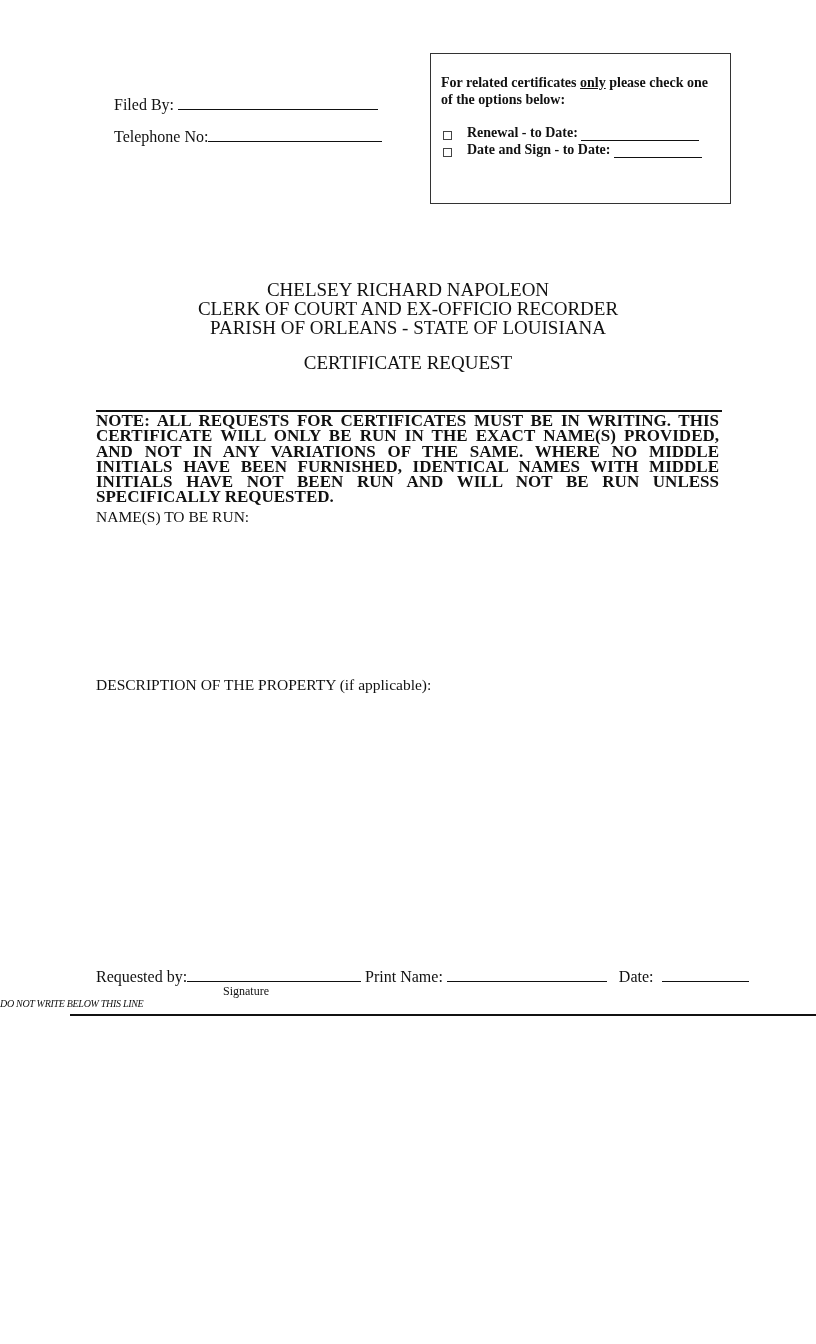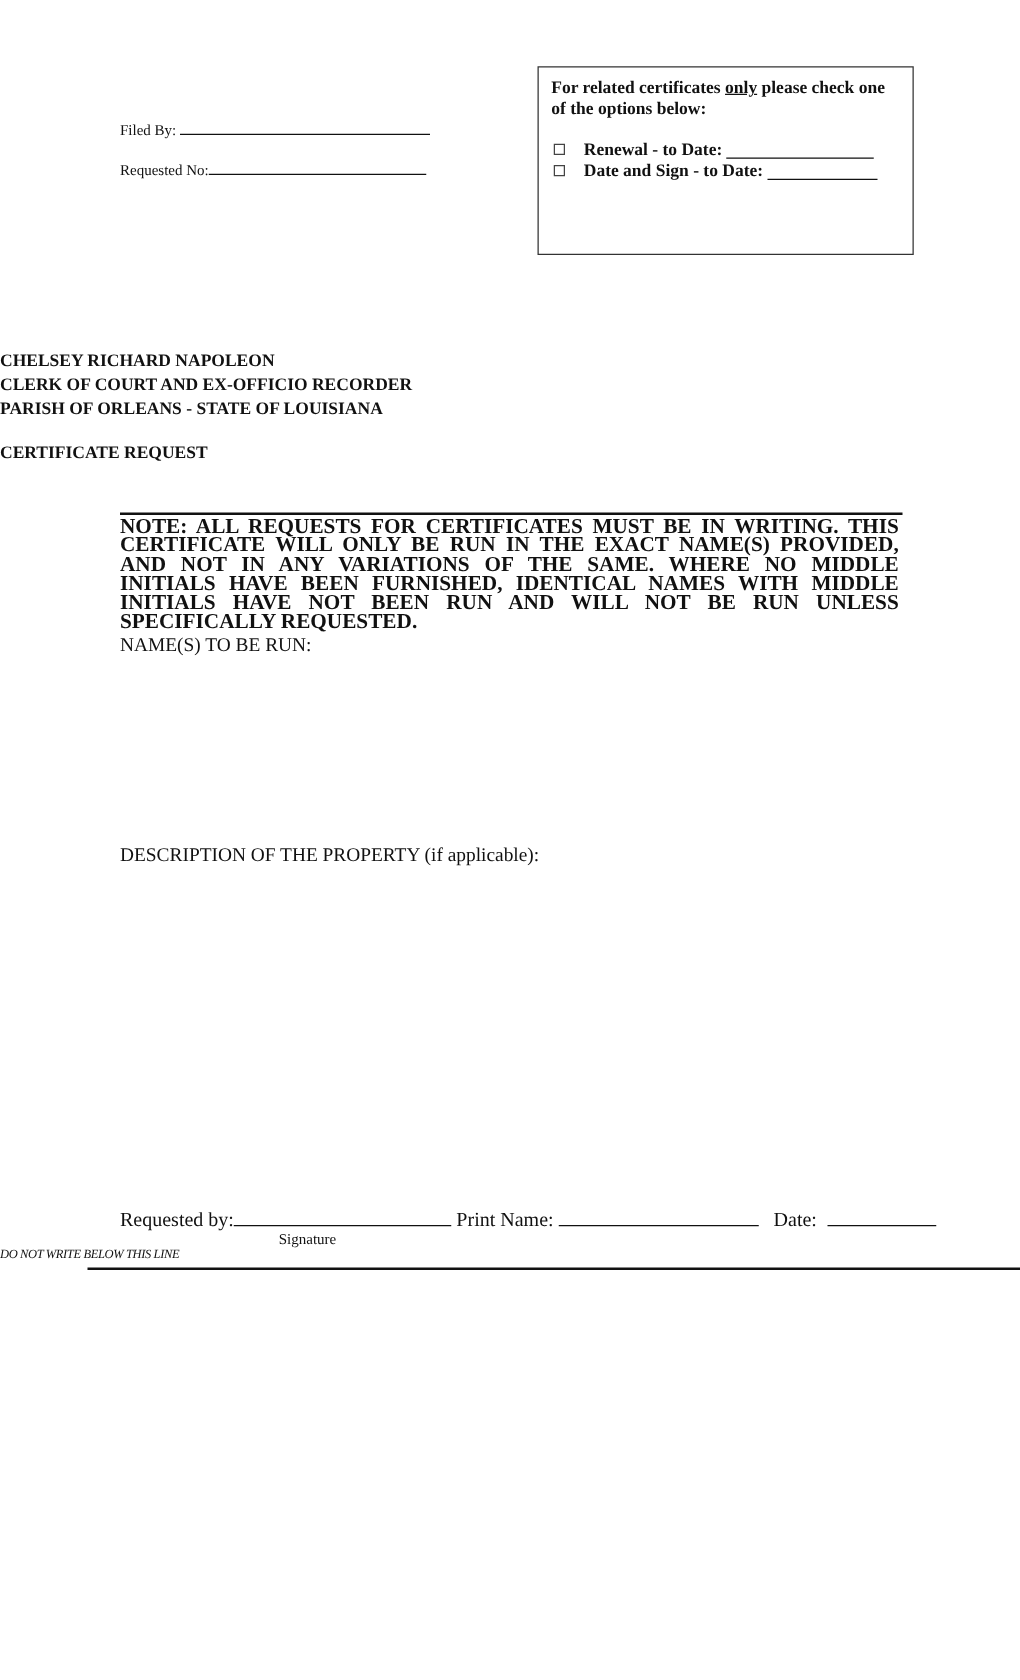--- a/index.html
+++ b/index.html
@@ -1,28 +1,28 @@
 <!DOCTYPE html>
 <html><head>
   <meta charset="utf-8">
   <style>
     html, body { margin: 0; padding: 0; background: #ffffff; }
     body { width: 816px; height: 1344px; position: relative; overflow: hidden;
            font-family: "Liberation Serif", "DejaVu Serif", serif; color: #111; }
     .abs { position: absolute; }
-    .small { font-size: 12px; }
+    .small { font-size: 16px; margin-left: 18px; }
     .blank { display: inline-block; border-bottom: 1px solid #111; height: 11px; vertical-align: baseline; }
     #filed-by { left: 96px; top: 96px; }
     #telephone { left: 96px; top: 128px; }
     #related-box { left: 430px; top: 53px; width: 301px; height: 151px; border: 1px solid #333; box-sizing: border-box;
-                   padding: 8px 10px; font-weight: bold; font-size: 14px; line-height: 17px; }
+                   padding: 20px 10px; font-weight: bold; font-size: 14px; line-height: 17px; }
     #related-box .u { text-decoration: underline; }
-    .opt { display: flex; align-items: center; }
+    .opt { display: flex; align-items: flex-end; }
     .chk { display: inline-block; width: 7px; height: 7px; border: 1px solid #444; margin-right: 15px; margin-left: 2px; position: relative; top: -1px; }
-    .hdr { left: 0; width: 816px; text-align: left; font-weight: bold; font-size: 14px; line-height: 19px; }
+    .hdr { left: 0; width: 816px; text-align: center; font-weight: normal; font-size: 19px; line-height: 19px; }
     #header-block { top: 280px; }
     #title-block { top: 353px; }
     #title-block .u { text-decoration: underline; }
     #note-rule { left: 96px; top: 410px; width: 626px; height: 0; border-top: 2px solid #111; }
     #note { left: 96px; top: 413px; width: 623px; font-weight: bold; font-size: 17px; line-height: 15.3px; text-align: justify; }
     .section-label { left: 96px; font-size: 15.5px; }
     #names-label { top: 508px; }
     #names-area { left: 96px; top: 530px; width: 626px; height: 100px; }
     #desc-label { top: 636px; margin-top: 40px; }
     #desc-area { left: 96px; top: 660px; width: 626px; height: 290px; }
@@ -32,21 +32,21 @@
     #bottom-rule { left: 70px; top: 1014px; width: 746px; height: 0; border-top: 2px solid #111; }
   </style>
 </head>
 <body>
 
 <div id="filed-by" class="abs small">
   <span>Filed By:</span>
   <span class="blank" style="width:200px;"></span>
 </div>
 <div id="telephone" class="abs small">
-  <span>Requested No:</span><span class="blank" style="width:174px;"></span>
+  <span>Telephone No:</span><span class="blank" style="width:174px;"></span>
 </div>
 
 <div id="related-box" class="abs">
   <div>
     <span>For related certificates </span><span class="u">only</span><span> please check one of the options below:</span>
   </div>
   <div style="height:16px;"></div>
   <div class="opt">
     <span class="chk"></span>
     <span>Renewal  - to Date:</span>&nbsp;<span class="blank" style="width:118px;"></span>

